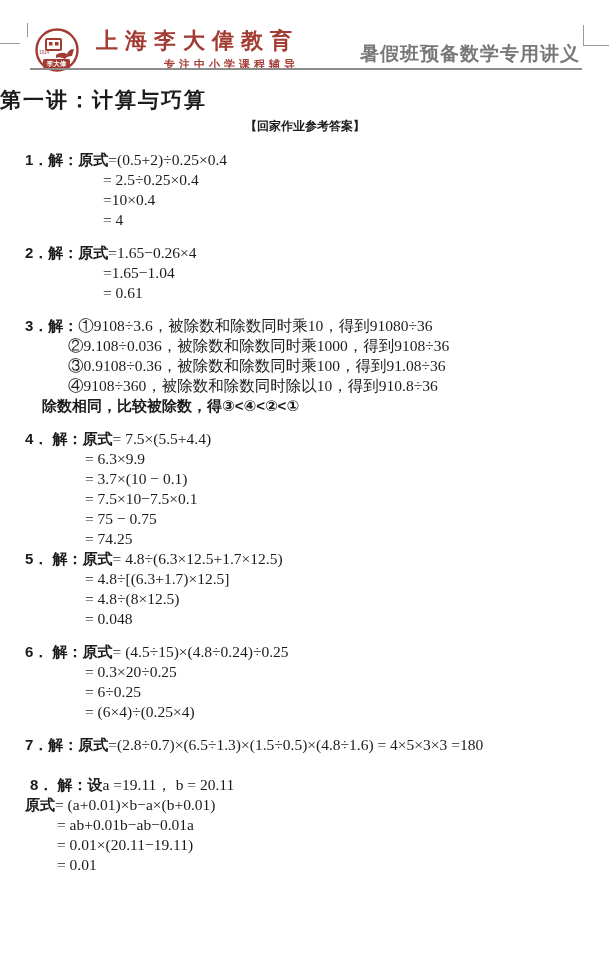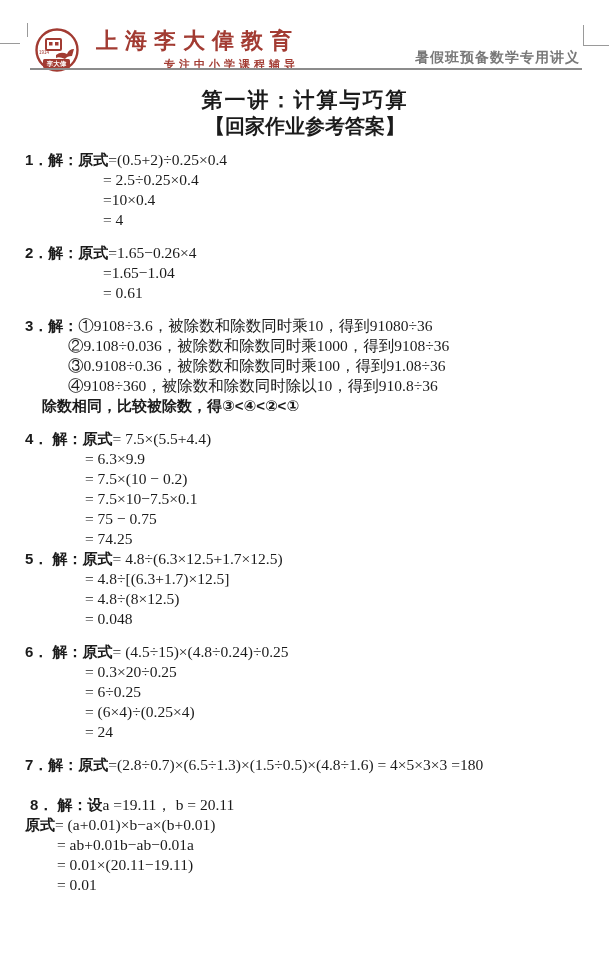--- a/index.html
+++ b/index.html
@@ -23,29 +23,29 @@
     font-family:"Liberation Serif","DejaVu Serif",serif;
     font-weight:bold;font-size:22px;line-height:26px;letter-spacing:7px;white-space:nowrap;
   }
   .brand-tagline{
     font-family:"Liberation Sans","DejaVu Sans",sans-serif;
     font-weight:bold;font-size:11px;letter-spacing:4px;margin-top:3px;white-space:nowrap;
   }
   .header-note{
     position:absolute;right:30px;bottom:3px;
     font-family:"Liberation Sans","DejaVu Sans",sans-serif;
-    font-weight:bold;font-size:14px;color:#787878;letter-spacing:1px;white-space:nowrap;
+    font-weight:bold;font-size:19px;color:#787878;letter-spacing:1px;white-space:nowrap;
   }
   
   .page-title{
-    margin-top:16px;text-align:center;font-weight:bold;font-size:21px;line-height:28px;
+    margin-top:16px;text-align:left;font-weight:bold;font-size:21px;line-height:28px;
     font-family:"Liberation Sans","DejaVu Sans",sans-serif;letter-spacing:2px;
   }
   .page-subtitle{
-    text-align:center;font-weight:bold;font-size:20px;line-height:24px;
+    text-align:center;font-weight:bold;font-size:12px;line-height:24px;
     font-family:"Liberation Sans","DejaVu Sans",sans-serif;
   }
   
   #problems{margin:12px 0 0 25px;width:570px;}
   .problem{margin-bottom:13px;}
   .problem:nth-child(4){margin-bottom:0;}
   .problem:nth-child(7){margin-bottom:20px;}
   .line{line-height:20px;white-space:pre;font-size:15.5px;}
   .cjk{
     font-family:"Liberation Sans","DejaVu Sans",sans-serif;
@@ -100,37 +100,36 @@
     <div class="problem">
       <div class="line" style="padding-left: 0px;"><span class="cjk">3．解：</span><span class="math">①9108÷3.6，被除数和除数同时乘10，得到91080÷36</span></div>
       <div class="line" style="padding-left: 43px;"><span class="math">②9.108÷0.036，被除数和除数同时乘1000，得到9108÷36</span></div>
       <div class="line" style="padding-left: 43px;"><span class="math">③0.9108÷0.36，被除数和除数同时乘100，得到91.08÷36</span></div>
       <div class="line" style="padding-left: 43px;"><span class="math">④9108÷360，被除数和除数同时除以10，得到910.8÷36</span></div>
       <div class="line" style="padding-left: 17px;"><span class="cjk">除数相同，比较被除数，得③&lt;④&lt;②&lt;①</span></div>
     </div>
     <div class="problem">
       <div class="line" style="padding-left: 0px;"><span class="cjk">4． 解：原式</span><span class="math">= 7.5×(5.5+4.4)</span></div>
       <div class="line" style="padding-left: 60px;"><span class="math">= 6.3×9.9</span></div>
-      <div class="line" style="padding-left: 60px;"><span class="math">= 7.5×(10 − 0.2)</span></div>
+      <div class="line" style="padding-left: 60px;"><span class="math">= 3.7×(10 − 0.1)</span></div>
       <div class="line" style="padding-left: 60px;"><span class="math">= 7.5×10−7.5×0.1</span></div>
       <div class="line" style="padding-left: 60px;"><span class="math">= 75 − 0.75</span></div>
       <div class="line" style="padding-left: 60px;"><span class="math">= 74.25</span></div>
     </div>
     <div class="problem">
       <div class="line" style="padding-left: 0px;"><span class="cjk">5． 解：原式</span><span class="math">= 4.8÷(6.3×12.5+1.7×12.5)</span></div>
       <div class="line" style="padding-left: 60px;"><span class="math">= 4.8÷[(6.3+1.7)×12.5]</span></div>
       <div class="line" style="padding-left: 60px;"><span class="math">= 4.8÷(8×12.5)</span></div>
       <div class="line" style="padding-left: 60px;"><span class="math">= 0.048</span></div>
     </div>
     <div class="problem">
       <div class="line" style="padding-left: 0px;"><span class="cjk">6． 解：原式</span><span class="math">= (4.5÷15)×(4.8÷0.24)÷0.25</span></div>
       <div class="line" style="padding-left: 60px;"><span class="math">= 0.3×20÷0.25</span></div>
       <div class="line" style="padding-left: 60px;"><span class="math">= 6÷0.25</span></div>
       <div class="line" style="padding-left: 60px;"><span class="math">= (6×4)÷(0.25×4)</span></div>
-      <div class="line" style="padding-left: 60px;"><span class="math">= 24</span></div>
     </div>
     <div class="problem">
       <div class="line" style="padding-left: 0px;"><span class="cjk">7．解：原式</span><span class="math">=(2.8÷0.7)×(6.5÷1.3)×(1.5÷0.5)×(4.8÷1.6) = 4×5×3×3 =180</span></div>
     </div>
     <div class="problem">
       <div class="line" style="padding-left: 5px;"><span class="cjk">8． 解：设</span><span class="math">a =19.11， b = 20.11</span></div>
       <div class="line" style="padding-left: 0px;"><span class="cjk">原式</span><span class="math">= (a+0.01)×b−a×(b+0.01)</span></div>
       <div class="line" style="padding-left: 32px;"><span class="math">= ab+0.01b−ab−0.01a</span></div>
       <div class="line" style="padding-left: 32px;"><span class="math">= 0.01×(20.11−19.11)</span></div>
       <div class="line" style="padding-left: 32px;"><span class="math">= 0.01</span></div>

